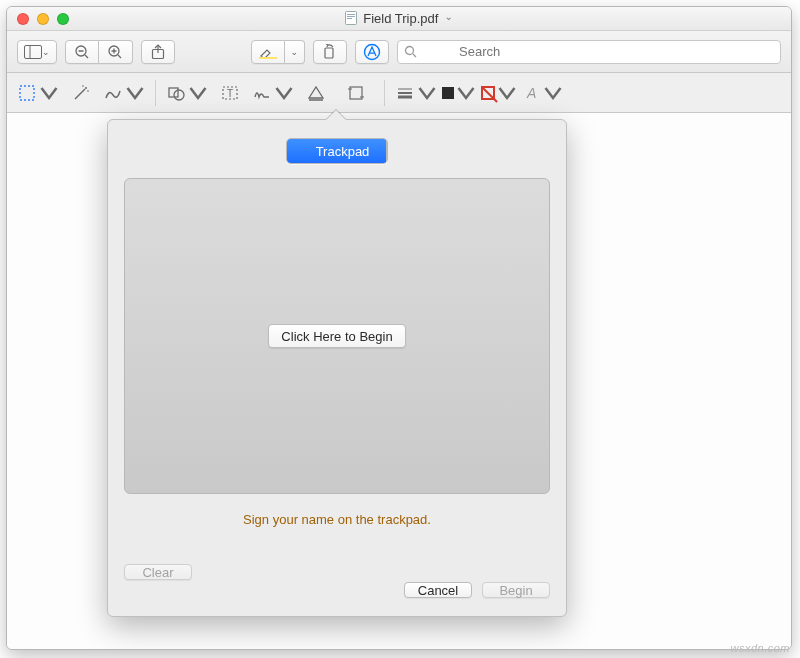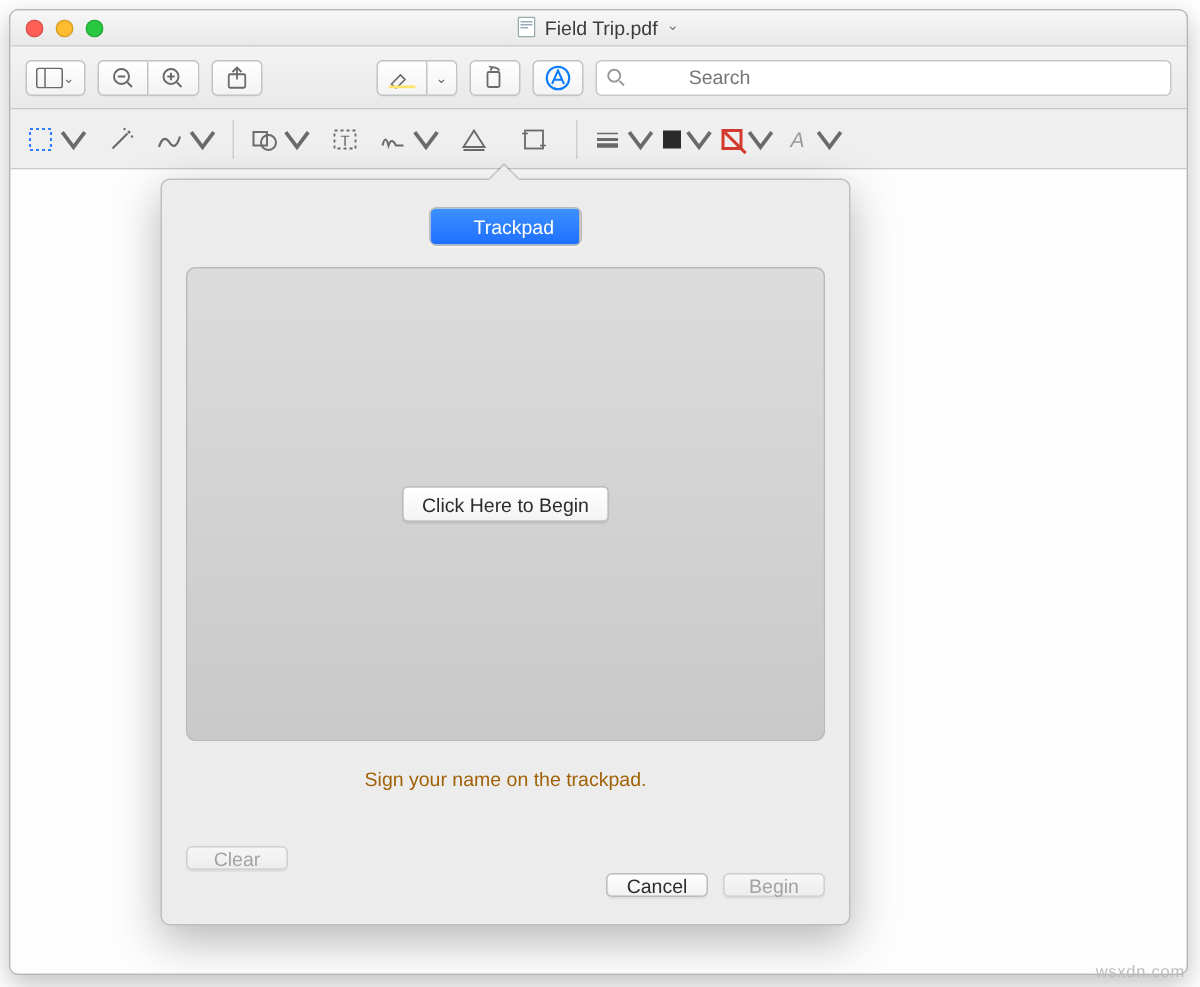--- a/index.html
+++ b/index.html
@@ -35,21 +35,21 @@
   .seg button { width:100px; height:24px; border:none; font-size:13px; background:linear-gradient(#ffffff,#f4f4f4); color:#2b2b2b; }
   .seg button.active { background:linear-gradient(#3e91ff,#1e6fff); color:#fff; }
   .seg button:first-child { border-right:1px solid #b8b8b8;padding-left:12px; }
   .canvas { position:absolute; top:58px; left:16px; right:16px; height:316px; background:linear-gradient(#dcdcdc,#c9c9c9); border:1px solid #b8b8b8; border-radius:6px; display:flex; align-items:center; justify-content:center; }
   .begin { height:24px; padding:0 12px; background:linear-gradient(#ffffff,#f3f3f3); border:1px solid #bcbcbc; border-radius:4px; font-size:13px; color:#2b2b2b; box-shadow:0 1px 1px rgba(0,0,0,0.08); }
   .instr { position:absolute; top:392px; width:100%; text-align:center; font-size:13px; color:#a16207; }
   .btnrow { position:absolute; bottom:18px; left:16px; right:16px; display:flex; justify-content:space-between; }
   .btnrow .right { display:flex; gap:10px;margin-top:18px; }
   .mac-btn { height:16px; min-width:68px; padding:0 12px; border:1px solid #bcbcbc; border-radius:4px; background:linear-gradient(#ffffff,#f2f2f2); font-size:13px; color:#2b2b2b; box-shadow:0 1px 1px rgba(0,0,0,0.06); }
   .mac-btn.disabled { color:#a3a3a3; background:linear-gradient(#f6f6f6,#ededed); border-color:#cfcfcf; }
-  .watermark { position:absolute; right:10px; bottom:4px; font-size:11px; color:#bcbcbc; letter-spacing:0.5px; }
+  .watermark { position:absolute; right:10px; bottom:4px; font-size:11px; color:#bcbcbc; letter-spacing:0.5px;font-style:italic; }
   .blue-icon { color:#0a7aff; }
   
   .boxfill{ width:12px; height:12px; background:#2b2b2b; display:inline-block;}
   .boxstroke{ width:14px; height:14px; border:2px solid #d43b2e; display:inline-block; position:relative;}
   .boxstroke::after{content:"";position:absolute;left:-3px;top:6px;width:20px;height:2px;background:#d43b2e;transform:rotate(45deg);}
 </style>
 </head>
 <body>
 
 <div class="window">

